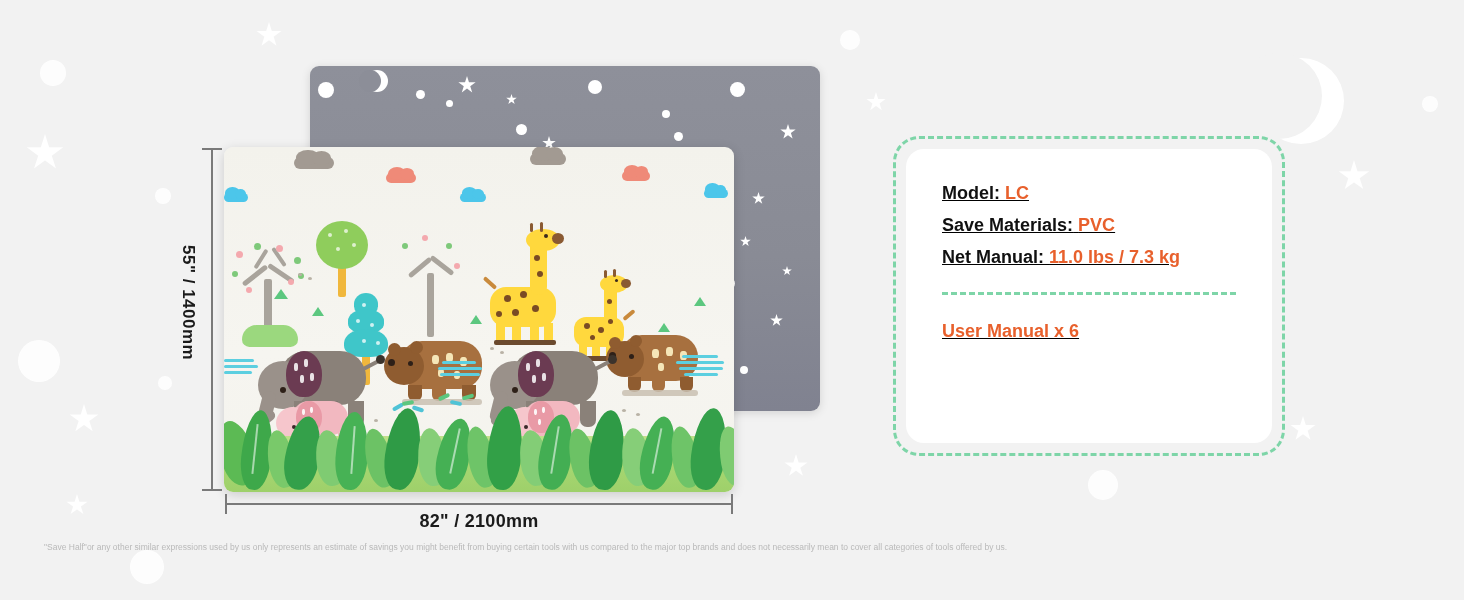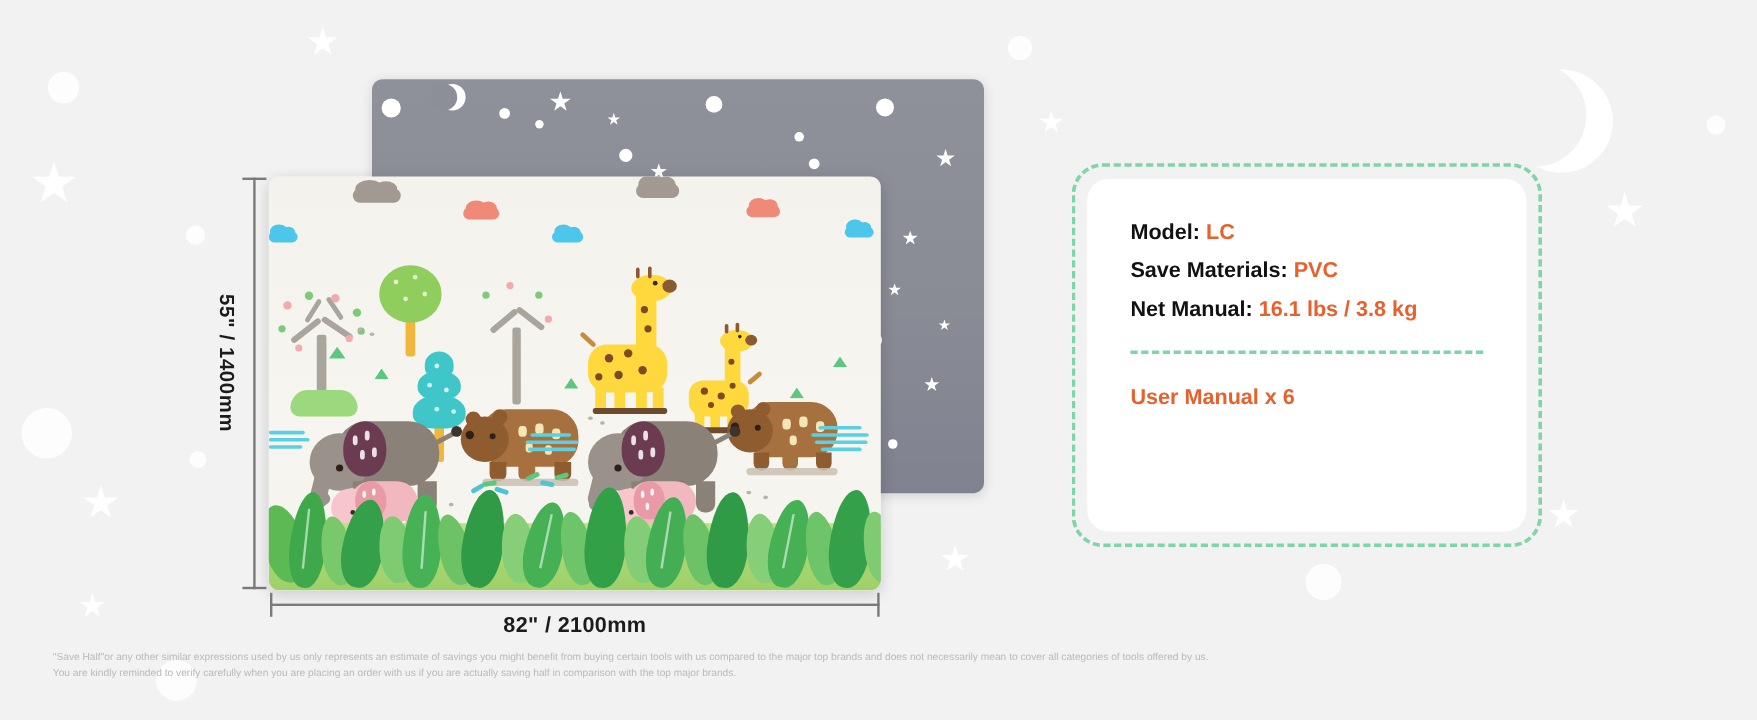--- a/index.html
+++ b/index.html
@@ -91,20 +91,21 @@
   }
 
   
   .spec-outer{
     position:absolute;left:893px;top:136px;width:392px;height:320px;
     border:3px dashed #7ed5a8;border-radius:26px;box-sizing:border-box;padding:10px;
   }
   .spec-inner{
     width:100%;height:100%;background:#fff;border-radius:18px;box-sizing:border-box;
     padding:34px 36px 0 36px;
+    text-decoration:underline;
   }
   .spec-line{font-size:18px;font-weight:bold;color:#111;margin-bottom:11px;white-space:nowrap;}
   .spec-line .val{color:#e8602c;}
   .spec-div{height:0;border-top:3px dashed #7ed5a8;margin:24px 0 26px 0;}
   .spec-acc-title{font-size:18px;font-weight:bold;color:#111;margin-bottom:13px;}
   .spec-acc-val{font-size:18px;font-weight:bold;color:#e8602c;}
 
   
   .footer{position:absolute;left:44px;top:541px;width:1120px;}
   .footer div{font-size:8.5px;color:#b9b9b9;line-height:12.5px;white-space:nowrap;}
@@ -462,25 +463,24 @@
       <div class="spec-line">
         <span>Model:</span>
         <span class="val">LC</span>
       </div>
       <div class="spec-line">
         <span>Save Materials:</span>
         <span class="val">PVC</span>
       </div>
       <div class="spec-line">
         <span>Net Manual:</span>
-        <span class="val">16.1 lbs / 3.8 kg</span>
+        <span class="val">11.0 lbs / 7.3 kg</span>
       </div>
       <div class="spec-div"></div>
       <div class="spec-acc-val">User Manual x 6</div>
     </div>
   </div>
 
   <div class="footer">
     <div>"Save Half"or any other similar expressions used by us only represents an estimate of savings you might benefit from buying certain tools with us compared to the major top brands and does not necessarily mean to cover all categories of tools offered by us.</div>
-    <div>You are kindly reminded to verify carefully when you are placing an order with us if you are actually saving half in comparison with the top major brands.</div>
   </div>
 
 </div>
 
 </body></html>

